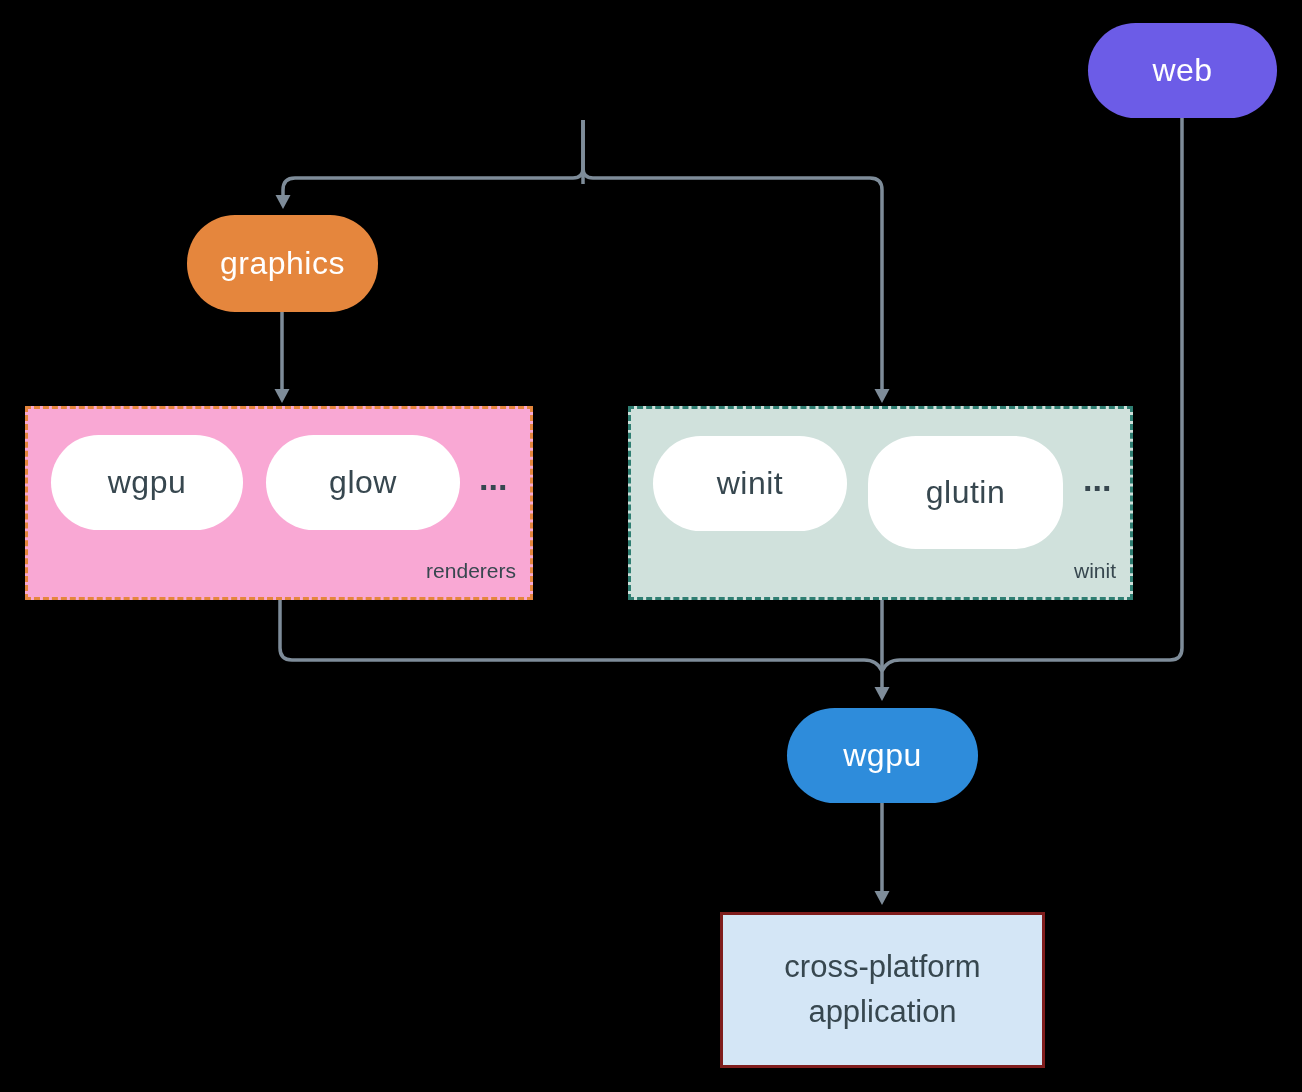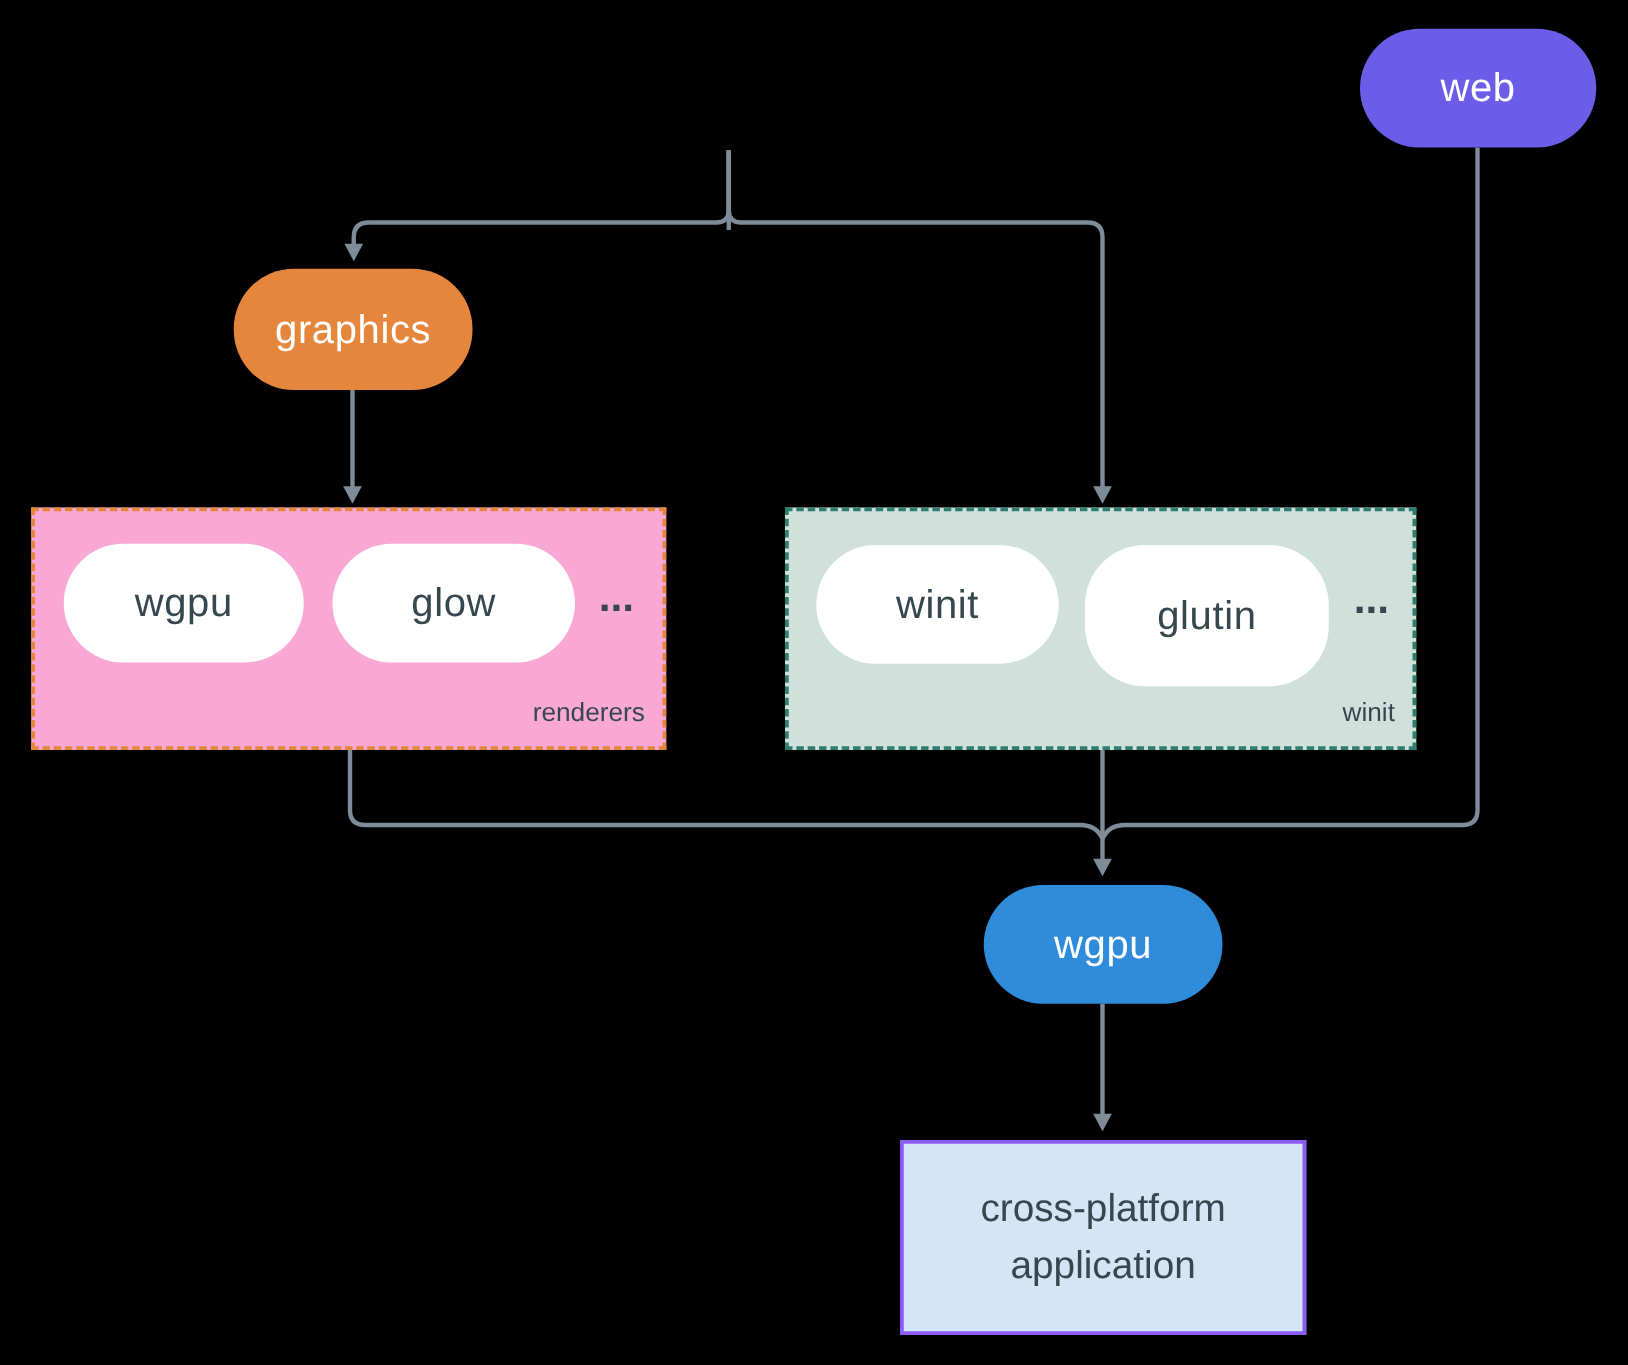--- a/index.html
+++ b/index.html
@@ -68,21 +68,21 @@
   .ellipsis {
     position: absolute;
     font-size: 34px;
     font-weight: 600;
     color: #37474F;
   }
   .app-box {
     position: absolute;
     box-sizing: border-box;
     background: #D4E6F6;
-    border: 3px solid #8b5cf6;
+    border: 3px solid #7f1d1d;
     display: flex;
     flex-direction: column;
     align-items: center;
     justify-content: center;
     color: #37474F;
     font-size: 31px;
     line-height: 1.45;
     text-align: center;
   }
 </style>

